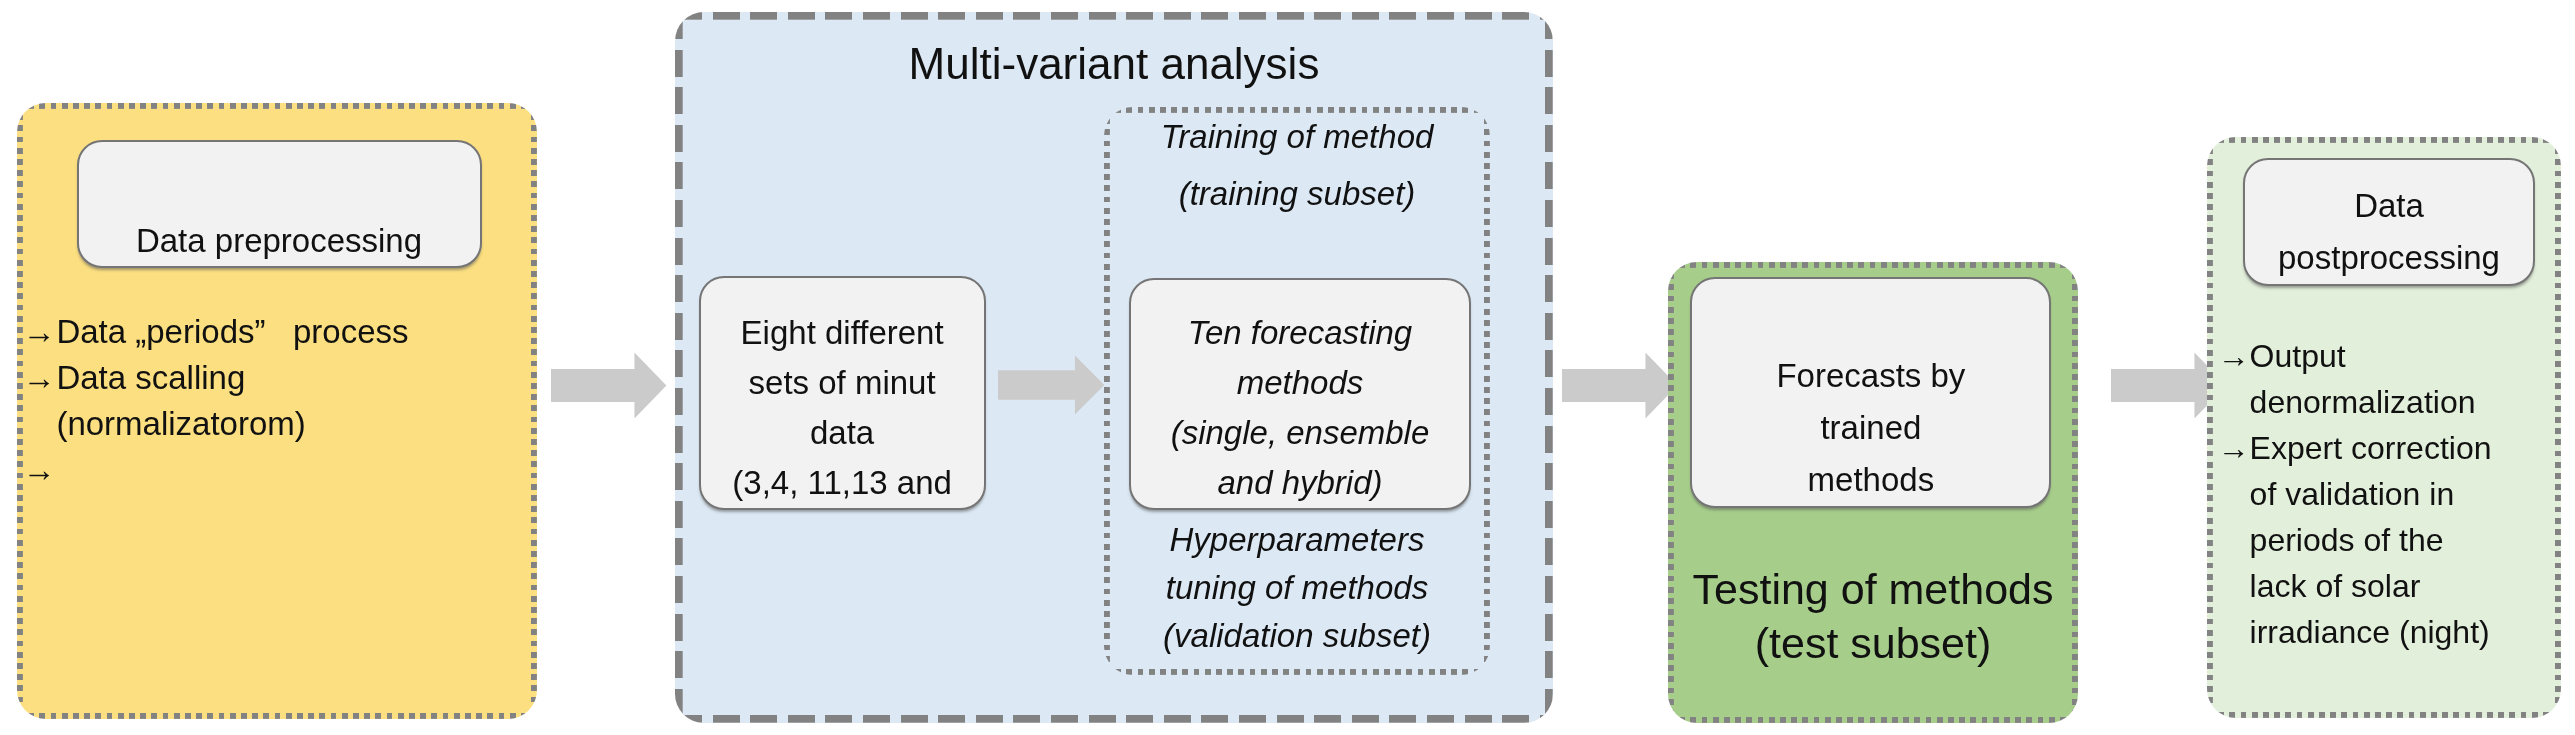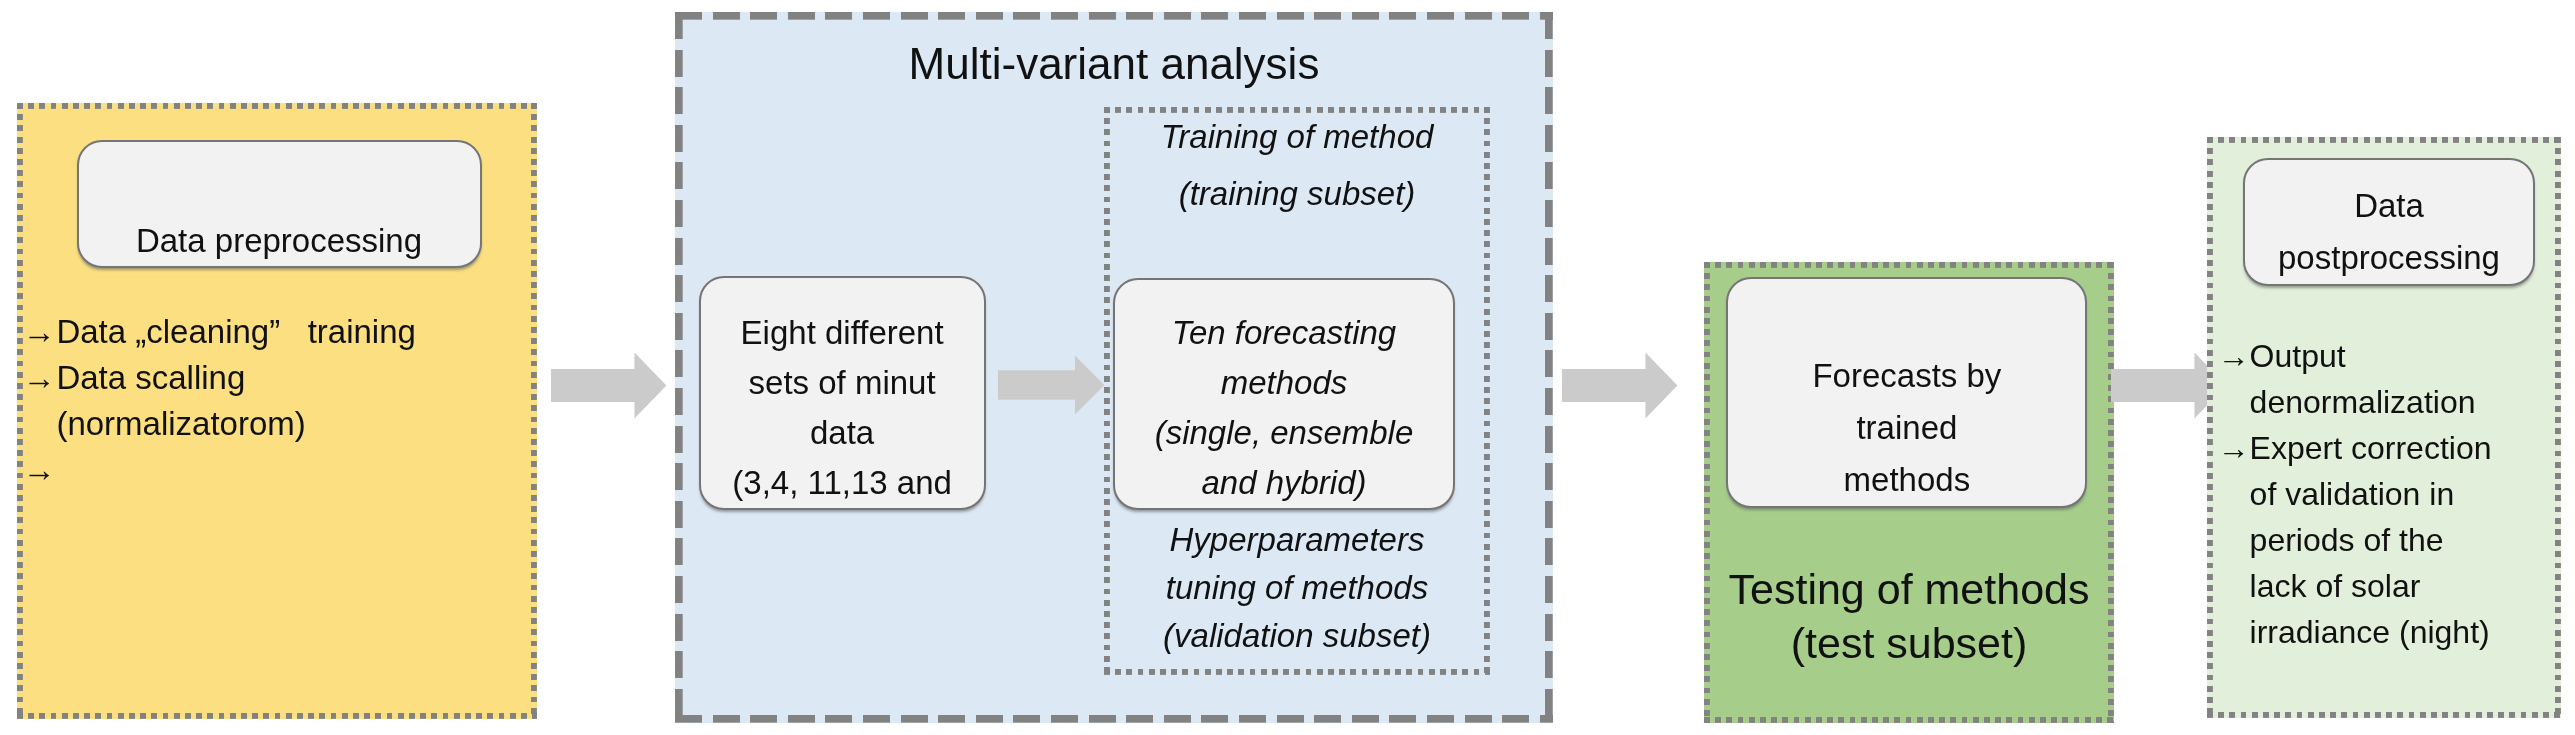--- a/index.html
+++ b/index.html
@@ -11,37 +11,38 @@
   .dotborder{
     --bw:5.9px; --dash:5.9px; --gap:5.3px; --bc:#828282;
     background-image:
       repeating-linear-gradient(to right,var(--bc) 0 var(--dash),transparent var(--dash) calc(var(--dash) + var(--gap))),
       repeating-linear-gradient(to right,var(--bc) 0 var(--dash),transparent var(--dash) calc(var(--dash) + var(--gap))),
       repeating-linear-gradient(to bottom,var(--bc) 0 var(--dash),transparent var(--dash) calc(var(--dash) + var(--gap))),
       repeating-linear-gradient(to bottom,var(--bc) 0 var(--dash),transparent var(--dash) calc(var(--dash) + var(--gap)));
     background-size:100% var(--bw),100% var(--bw),var(--bw) 100%,var(--bw) 100%;
     background-position:left top,left bottom,left top,right top;
     background-repeat:no-repeat;
+    border-radius:29px;
   }
   .dashedborder{ --bw:7.7px; --dash:27px; --gap:10.6px; }
 
   .panel-pre  {left:16.5px;  top:103px; width:520px;  height:616px; background-color:#FBDF80;}
   .panel-mva  {left:675px;top:11.8px;  width:878px; height:711px; background-color:#DCE9F5;}
-  .panel-test {left:1668px;top:262px; width:410px;  height:461px;  background-color:#A6CE8A;margin-left:36px;}
+  .panel-test {left:1668px;top:262px; width:410px;  height:461px;  background-color:#A6CE8A;}
   .panel-post {left:2207px;top:137px; width:354px;  height:581px;  background-color:#E2EFDA;}
 
   .node{
     background:#F2F2F2;border:2.4px solid #757575;border-radius:25px;
     display:flex;align-items:flex-end;justify-content:center;text-align:center;
     box-shadow:0 3.5px 2.9px -1.8px rgba(90,90,90,.55);
     font-size:33px;line-height:50px;white-space:pre-wrap;
   }
   .node-pre-title {left:60px;top:37px; width:401px;height:124px;}
   .node-eight     {left:23.6px; top:264px;width:283px;height:230px;}
-  .node-ten       {left:9px; top:171px;width:338px;height:228px;}
+  .node-ten       {left:25px; top:171px;width:338px;height:228px;}
   .node-forecasts {left:22.4px; top:15.3px; width:357px;height:227px;line-height:52px;}
   .node-post-title{left:36px; top:21px; width:288px;height:124px;line-height:52px;}
 
   .mva-title{left:0;top:23.6px;width:100%;text-align:center;font-size:44px;line-height:57px;}
   .inner-training{left:429px;top:95px;width:386px;height:568px;font-style:italic;}
   .inner-heading{left:0;top:1.2px;width:100%;text-align:center;font-size:33px;line-height:57px;white-space:pre-wrap;}
   .inner-tuning {left:0;top:409px;width:100%;text-align:center;font-size:33px;line-height:48px;white-space:pre-wrap;}
   .green-caption{left:0;top:300px;width:100%;text-align:center;font-size:43px;line-height:54px;white-space:pre-wrap;}
 
   .bullets{display:flex;flex-direction:column;}
@@ -64,21 +65,21 @@
 
 <div class="stage">
 
   <div class="abs dotborder panel-pre">
     <div class="abs node node-pre-title">
       <span>Data preprocessing</span>
     </div>
     <div class="abs bullets bullets-pre">
       <div class="bullet">
         <span class="b-arrow">→</span>
-        <div class="b-lines">Data „cleaning”   training</div>
+        <div class="b-lines">Data „periods”   process</div>
       </div>
       <div class="bullet">
         <span class="b-arrow">→</span>
         <div class="b-lines">Data scalling
 (normalizatorom)</div>
       </div>
       <div class="bullet">
         <span class="b-arrow">→</span>
       </div>
     </div>

